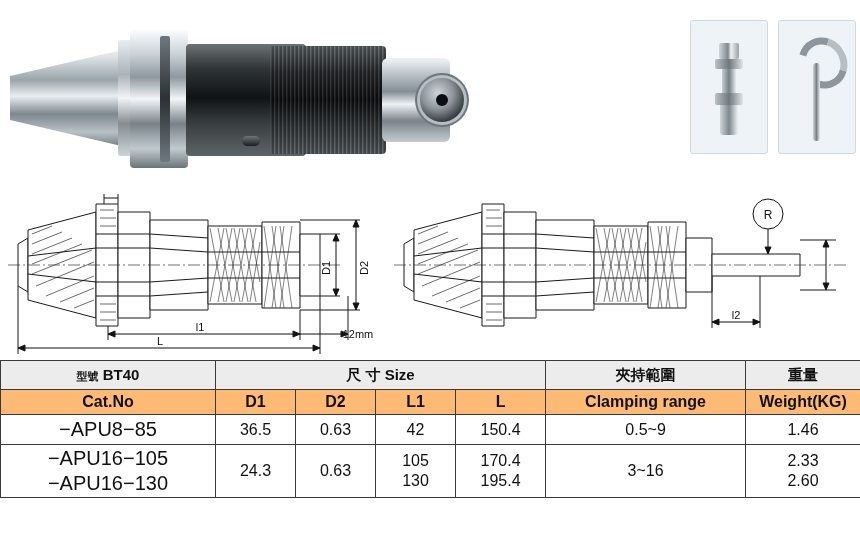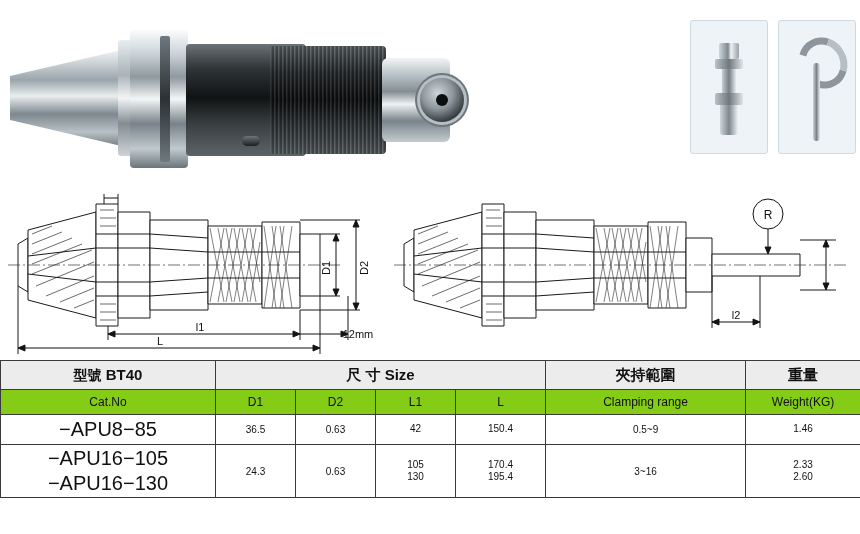--- a/index.html
+++ b/index.html
@@ -94,25 +94,25 @@
   .table-wrap{position:absolute;left:0;top:360px;width:860px;height:174px;background:#fff;}
   table.spec{
     border-collapse:collapse;width:860px;table-layout:fixed;
     font-size:13px;color:#111;
   }
   table.spec th,table.spec td{
     border:1px solid #3a3a3a;text-align:center;vertical-align:middle;
     padding:1px 2px;
   }
   .hdr-row th{background:#ececec;height:26px;font-weight:bold;font-size:15px;}
-  .hdr-row2 th{background:#84cc16;height:22px;font-weight:normal;font-size:12px;}
-  .hdr-model{font-size:14px;}
+  .hdr-row2 th{background:#fdba74;height:22px;font-weight:bold;font-size:16px;}
+  .hdr-model{font-size:11px;}
   .hdr-under{ }
   tbody tr{height:30px;}
-  tbody td{font-size:10px;}
+  tbody td{font-size:16px;}
   td.cat{text-align:center;line-height:1.25;font-size:20px;}
   .two-line{line-height:1.25;}
   col.c1{width:215px;}
   col.c2{width:80px;}
   col.c3{width:80px;}
   col.c4{width:80px;}
   col.c5{width:90px;}
   col.c6{width:200px;}
   col.c7{width:115px;}
 </style>

